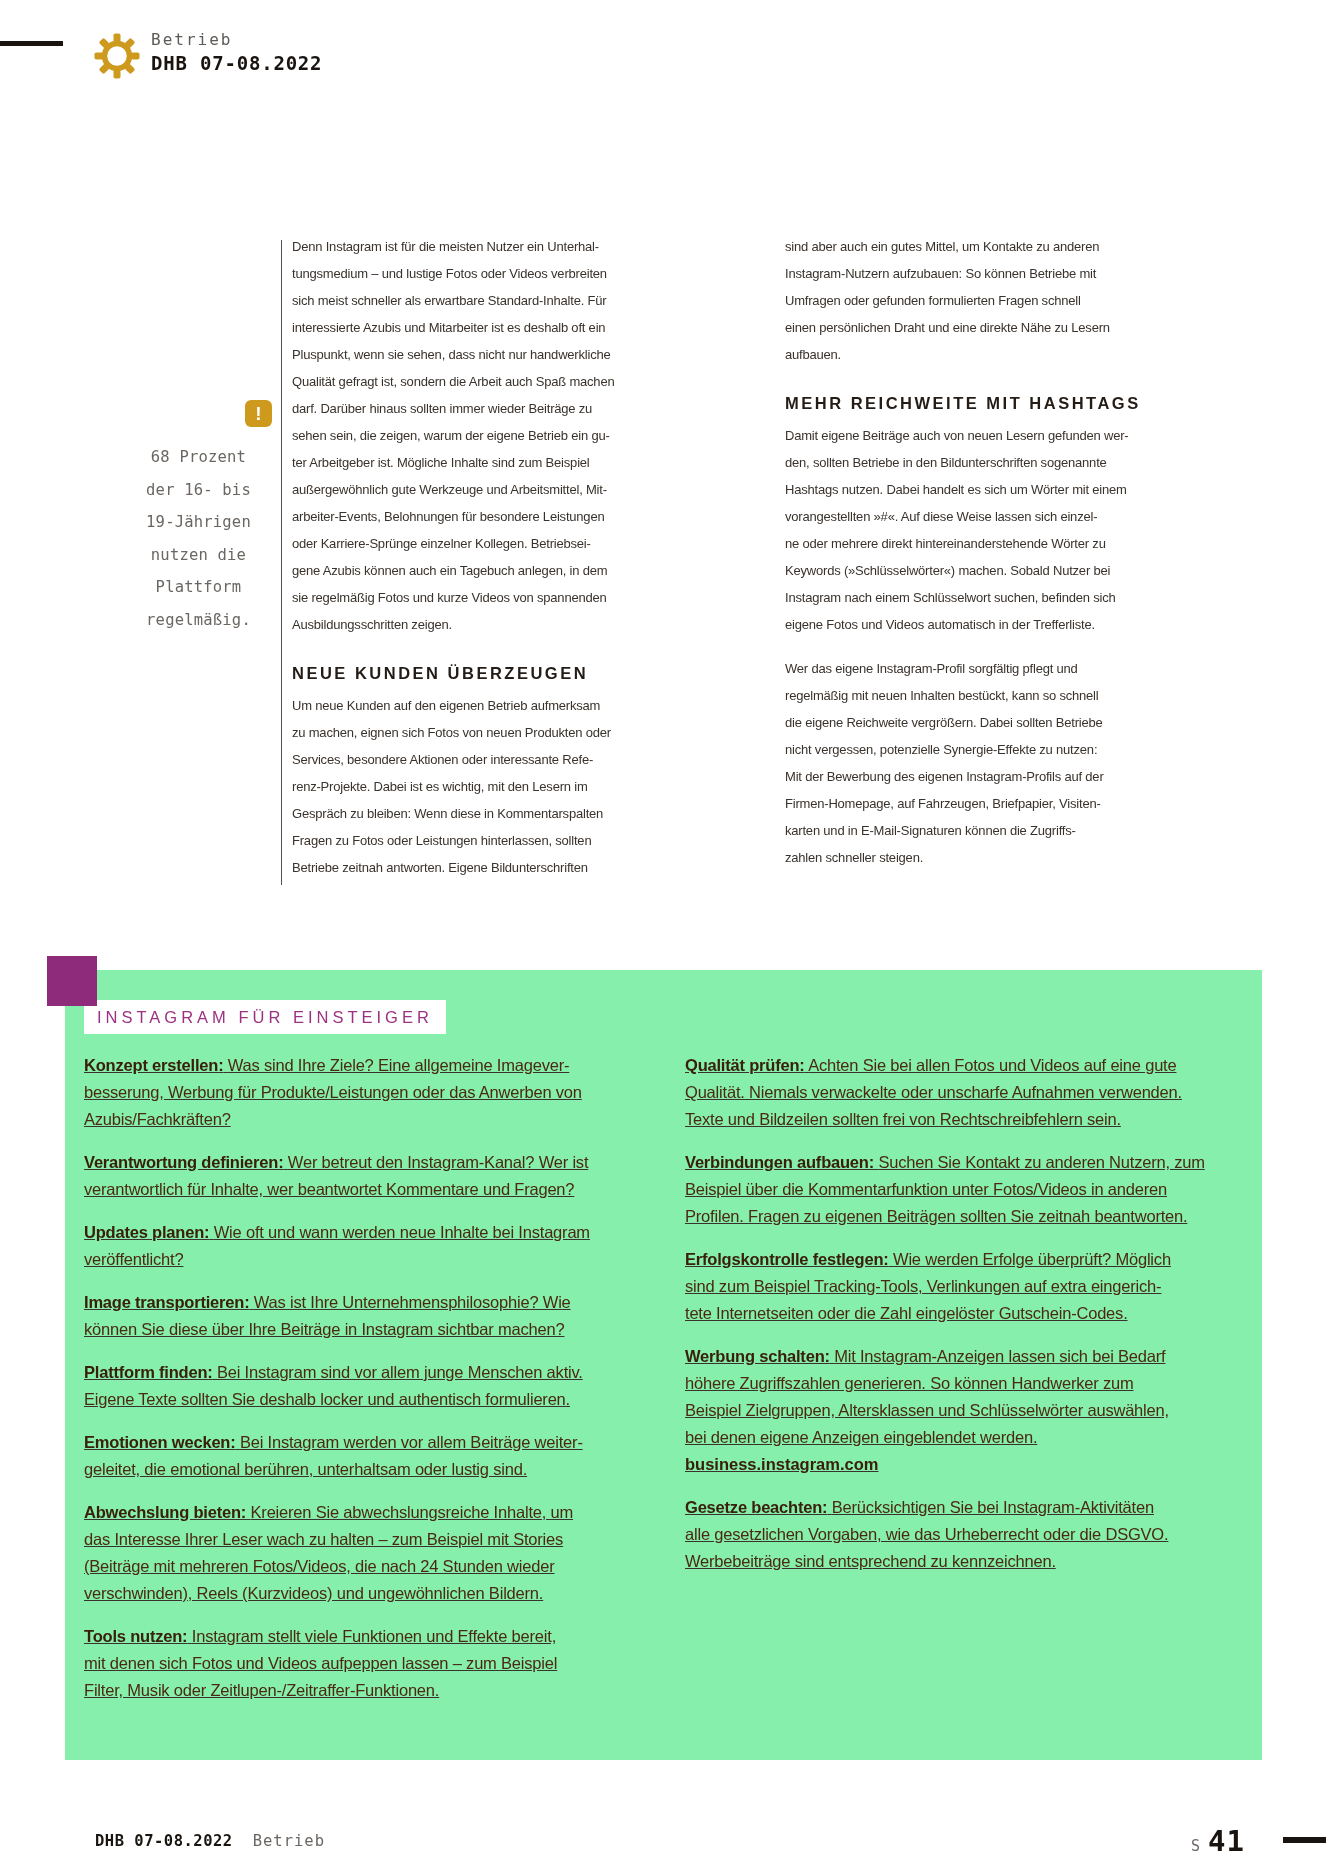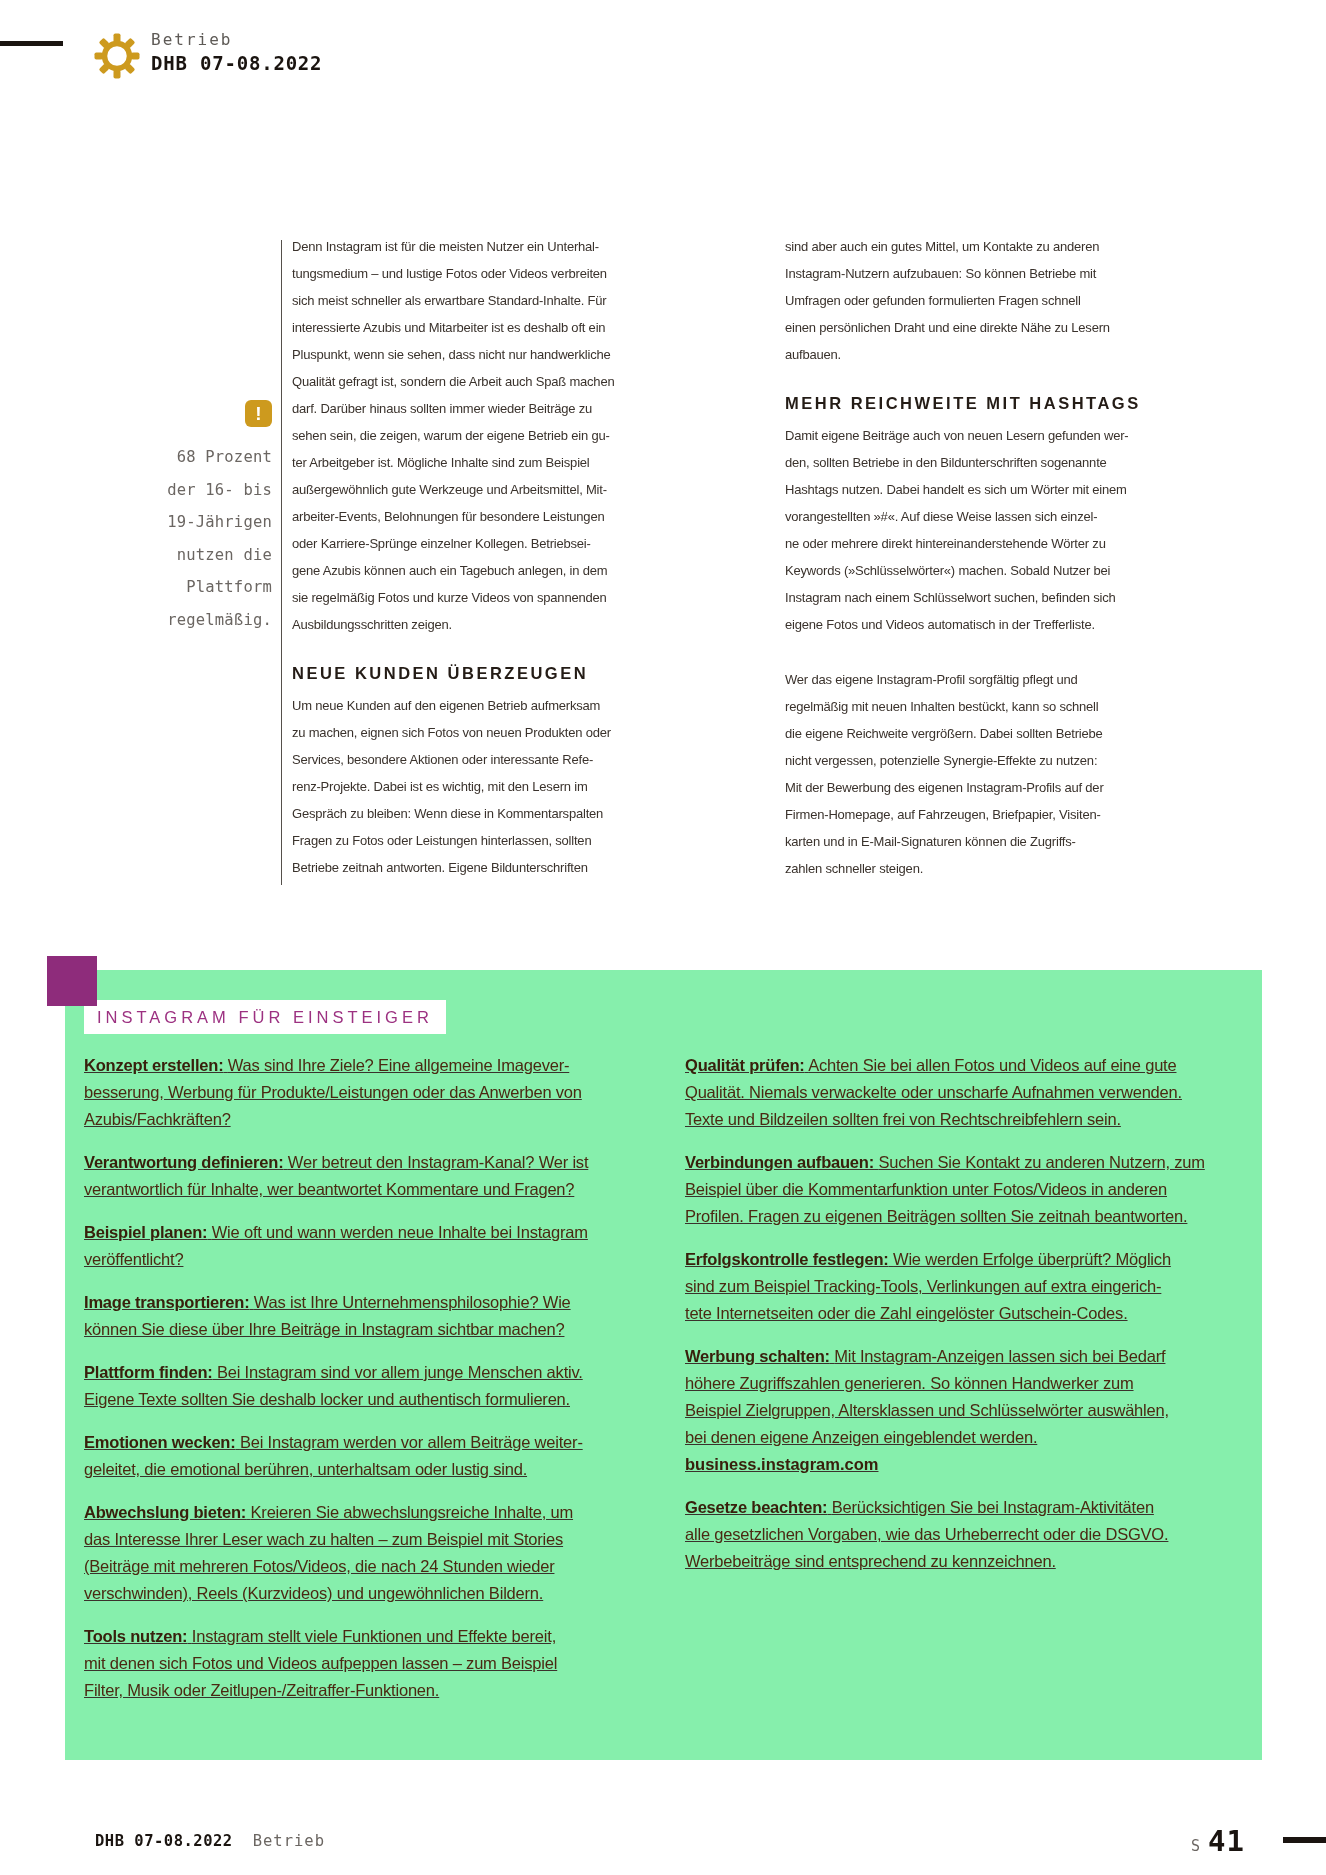--- a/index.html
+++ b/index.html
@@ -20,31 +20,32 @@
   .alert-icon {
     display:inline-flex; align-items:center; justify-content:center;
     width:27px; height:27px; border-radius:6px; background:#cd9a1e;
     color:#ffffff; font-weight:bold; font-size:19px; line-height:1;
     font-family:"Liberation Sans", sans-serif;
   }
   .mn-text {
     margin-top:14px; font-family:"DejaVu Sans Mono", monospace;
     font-size:15.5px; line-height:32.5px; color:#6b6662; white-space:pre-line;
     letter-spacing:0.2px;
+    text-align:center;
   }
   .col-rule { position:absolute; left:281px; top:240px; width:1px; height:645px; background:#55504b; }
   
   .columns { position:absolute; left:292px; top:233px; width:970px; display:flex; gap:20px; }
   .col-1 { width:473px; }
   .col-2 { width:477px; }
   .body-para {
     margin:0; font-size:13px; line-height:27px; letter-spacing:-0.2px;
     color:#3a322c; white-space:pre-line;
   }
-  .para-gap { margin-top:28px; }
+  .para-gap { margin-top:17px; }
   .col-heading {
     margin:26px 0 9px 0; font-size:16.5px; font-weight:bold; letter-spacing:2.5px;
     color:#241c16;
   }
   
   .info-box { position:absolute; left:65px; top:970px; width:1197px; height:790px; background:#86efac; }
   .purple-accent { position:absolute; left:47px; top:956px; width:50px; height:50px; background:#8e2c7b; z-index:3; }
   .box-title-band {
     position:absolute; left:19px; top:30px; background:#ffffff; padding:8px 13px 7px 13px;
     z-index:2;
@@ -162,21 +163,21 @@
     <div class="box-title-band">
       <span class="box-title">INSTAGRAM FÜR EINSTEIGER</span>
     </div>
     <div class="box-columns">
       <div class="box-col">
         <p class="bi"><b>Konzept erstellen:</b> <span>Was sind Ihre Ziele? Eine allgemeine Imagever-
 besserung, Werbung für Produkte/Leistungen oder das Anwerben von
 Azubis/Fachkräften?</span></p>
         <p class="bi"><b>Verantwortung definieren:</b> <span>Wer betreut den Instagram-Kanal? Wer ist
 verantwortlich für Inhalte, wer beantwortet Kommentare und Fragen?</span></p>
-        <p class="bi"><b>Beispiel planen:</b> <span>Wie oft und wann werden neue Inhalte bei Instagram
+        <p class="bi"><b>Updates planen:</b> <span>Wie oft und wann werden neue Inhalte bei Instagram
 veröffentlicht?</span></p>
         <p class="bi"><b>Image transportieren:</b> <span>Was ist Ihre Unternehmensphilosophie? Wie
 können Sie diese über Ihre Beiträge in Instagram sichtbar machen?</span></p>
         <p class="bi"><b>Plattform finden:</b> <span>Bei Instagram sind vor allem junge Menschen aktiv.
 Eigene Texte sollten Sie deshalb locker und authentisch formulieren.</span></p>
         <p class="bi"><b>Emotionen wecken:</b> <span>Bei Instagram werden vor allem Beiträge weiter-
 geleitet, die emotional berühren, unterhaltsam oder lustig sind.</span></p>
         <p class="bi"><b>Abwechslung bieten:</b> <span>Kreieren Sie abwechslungsreiche Inhalte, um
 das Interesse Ihrer Leser wach zu halten – zum Beispiel mit Stories
 (Beiträge mit mehreren Fotos/Videos, die nach 24 Stunden wieder

